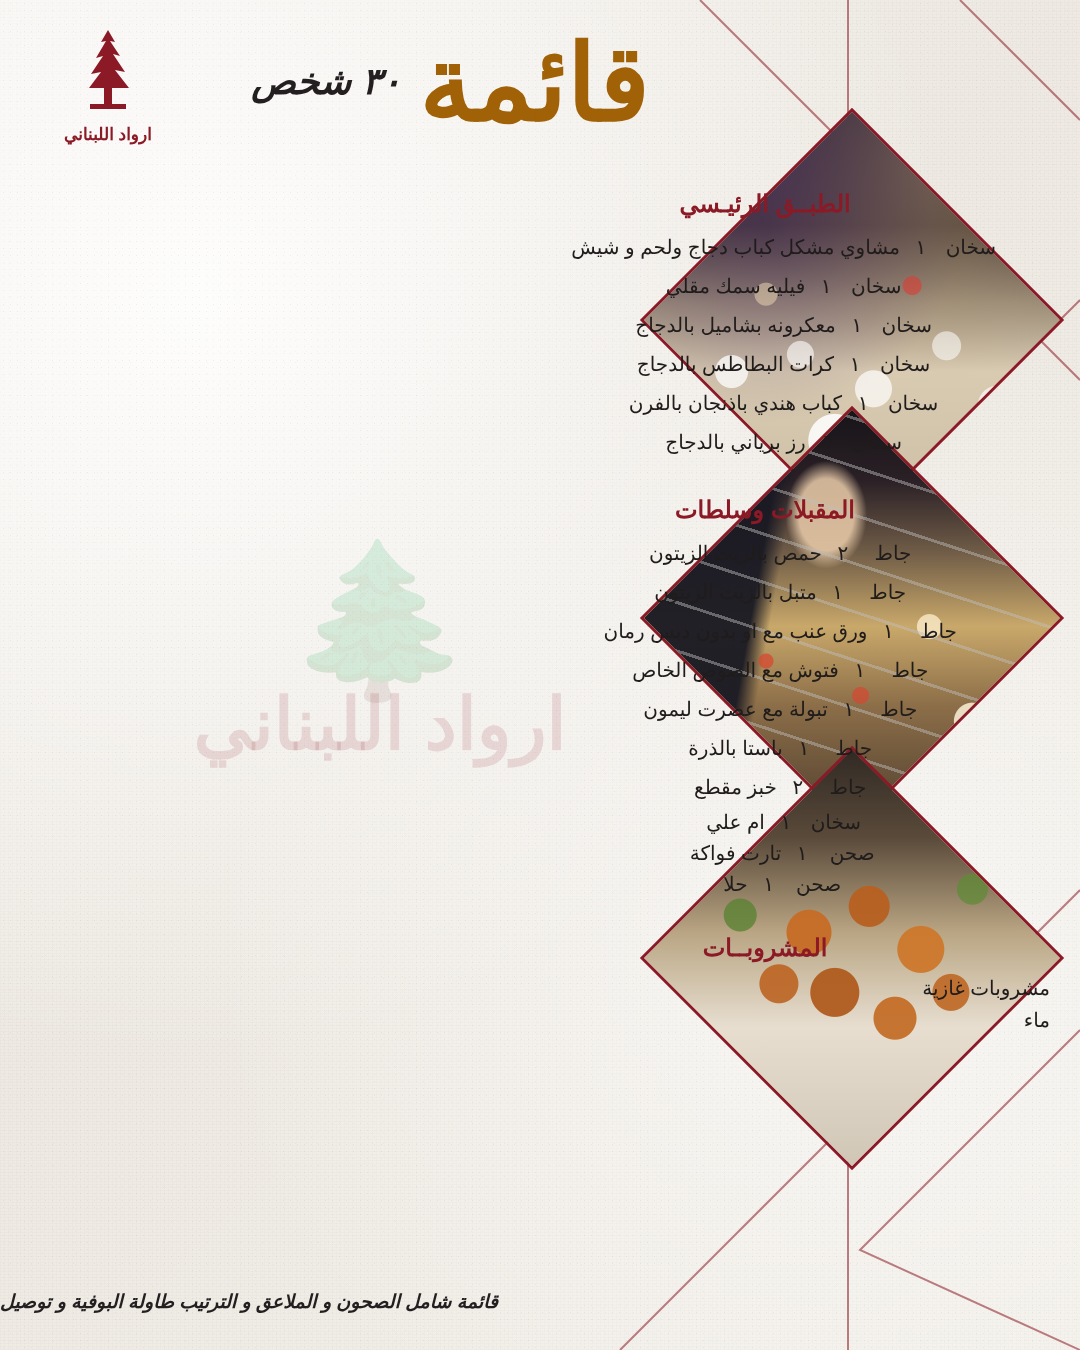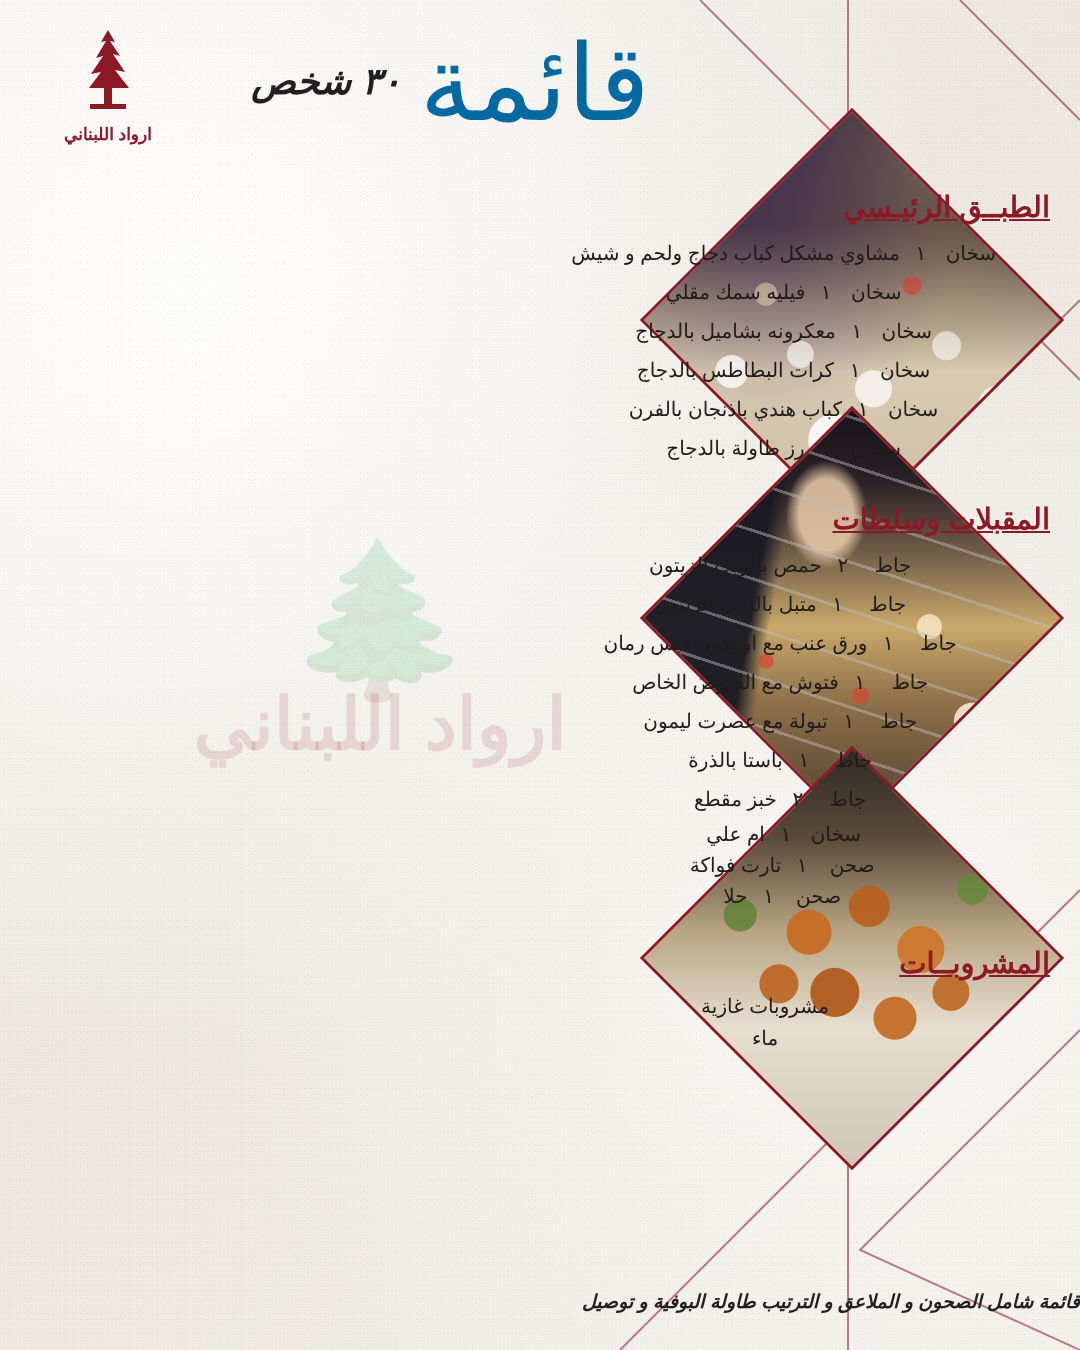--- a/index.html
+++ b/index.html
@@ -80,22 +80,22 @@
   .title-block {
     position: absolute;
     right: 430px;
     top: 28px;
     display: flex;
     align-items: baseline;
     gap: 18px;
   }
   .title-main {
     font-size: 106px;
-    font-weight: normal;
-    color: #0369a1;
+    font-weight: bold;
+    color: #a16207;
     line-height: 1.05;
     letter-spacing: -2px;
   }
   .title-sub {
     font-size: 37px;
     font-style: italic;
     font-weight: bold;
     color: #231f20;
     transform: translateY(-26px);
     margin-top: 24px;
@@ -105,60 +105,59 @@
   .menu {
     position: absolute;
     right: 0px;
     top: 190px;
     width: 630px;
     padding-left: 30px;
     padding-right: 30px;
   }
 
   .section-head {
-    text-align: right;
+    text-align: center;
     color: #8b1a26;
-    font-size: 29px;
+    font-size: 24px;
     font-weight: bold;
     letter-spacing: 2px;
     margin: 0 0 10px 0;
-    text-decoration: underline;
   }
   .section-head.gap { margin-top: 34px; }
 
   .menu-row {
     display: flex;
     justify-content: center;
     align-items: baseline;
     gap: 10px;
     color: #1f1c1b;
     font-size: 20px;
     line-height: 1.45;
     padding: 5px 0;
     white-space: nowrap;
   }
   .menu-row.tight { padding: 1px 0; }
   .row-unit { width: 58px; text-align: center; flex: none; }
   .row-qty  { width: 22px; text-align: center; flex: none; }
   .row-name { text-align: right; margin-left: 41px; }
 
   .plain-row {
-    text-align: center;
+    text-align: right;
     font-size: 20px;
     color: #1f1c1b;
     line-height: 1.6;
   }
 
   
   .footer {
     position: absolute;
     left: 0;
     right: 0;
     bottom: 32px;
-    text-align: right;
+    text-align: left;
     color: #231f20;
     font-weight: bold;
     font-style: italic;
     font-size: 19px;
     line-height: 1.7;
   }
 
   
   .diamond {
     position: absolute;
@@ -322,21 +321,21 @@
     <span class="row-name">كرات البطاطس بالدجاج</span>
   </div>
   <div class="menu-row">
     <span class="row-unit">سخان</span>
     <span class="row-qty">١</span>
     <span class="row-name">كباب هندي باذنجان بالفرن</span>
   </div>
   <div class="menu-row">
     <span class="row-unit">سخان</span>
     <span class="row-qty">١</span>
-    <span class="row-name">رز طاولة بالدجاج</span>
+    <span class="row-name">رز برياني بالدجاج</span>
   </div>
 
   <h2 class="section-head gap">المقبلات وسلطات</h2>
   <div class="menu-row">
     <span class="row-unit">جاط</span>
     <span class="row-qty">٢</span>
     <span class="row-name">حمص بالزيت الزيتون</span>
   </div>
   <div class="menu-row">
     <span class="row-unit">جاط</span>

